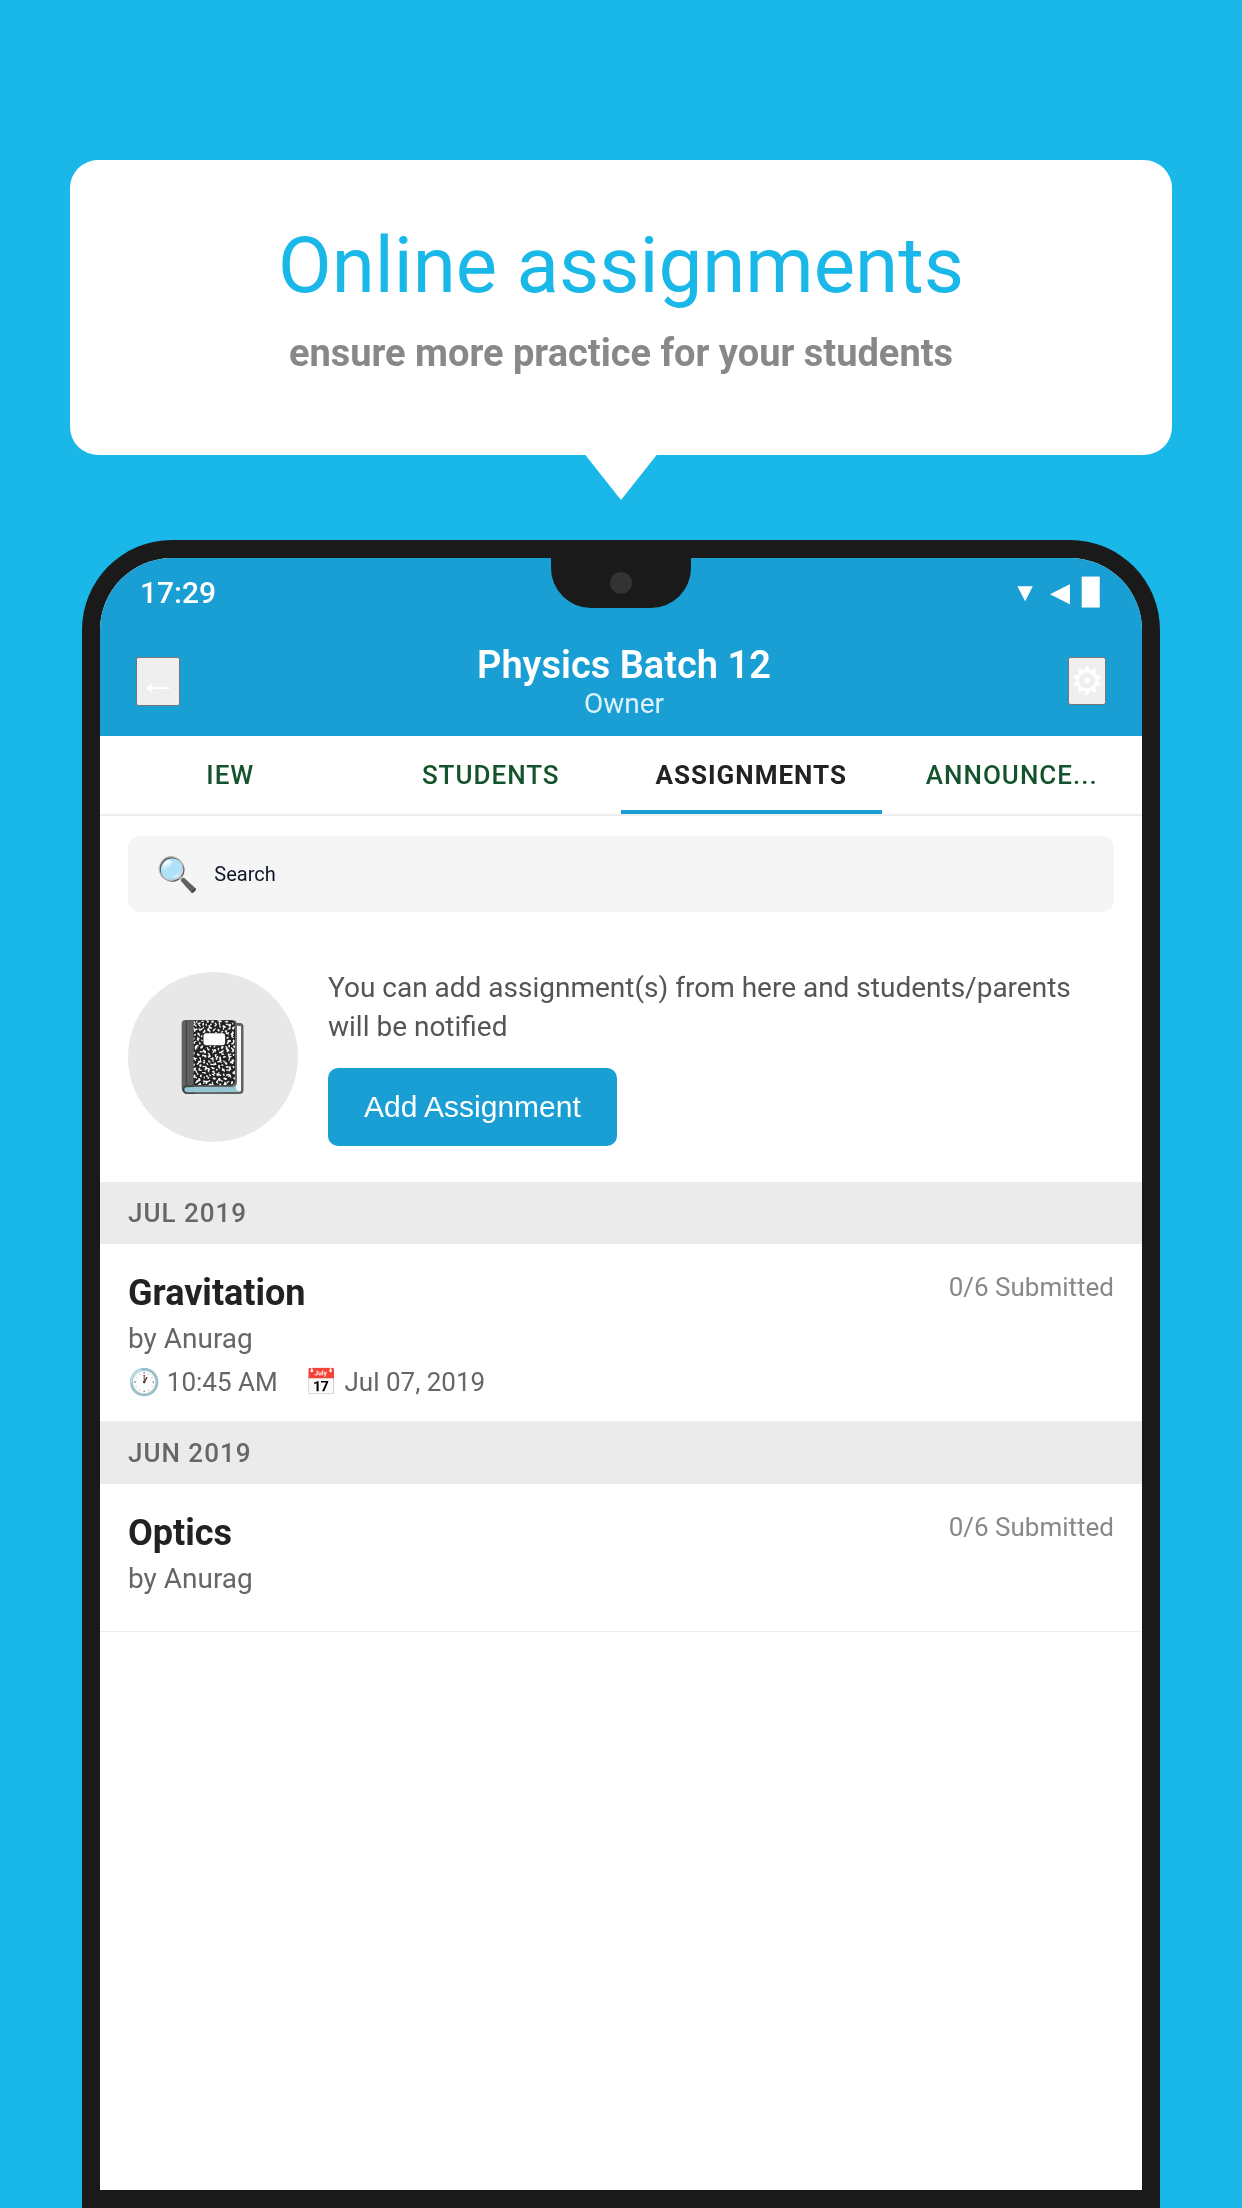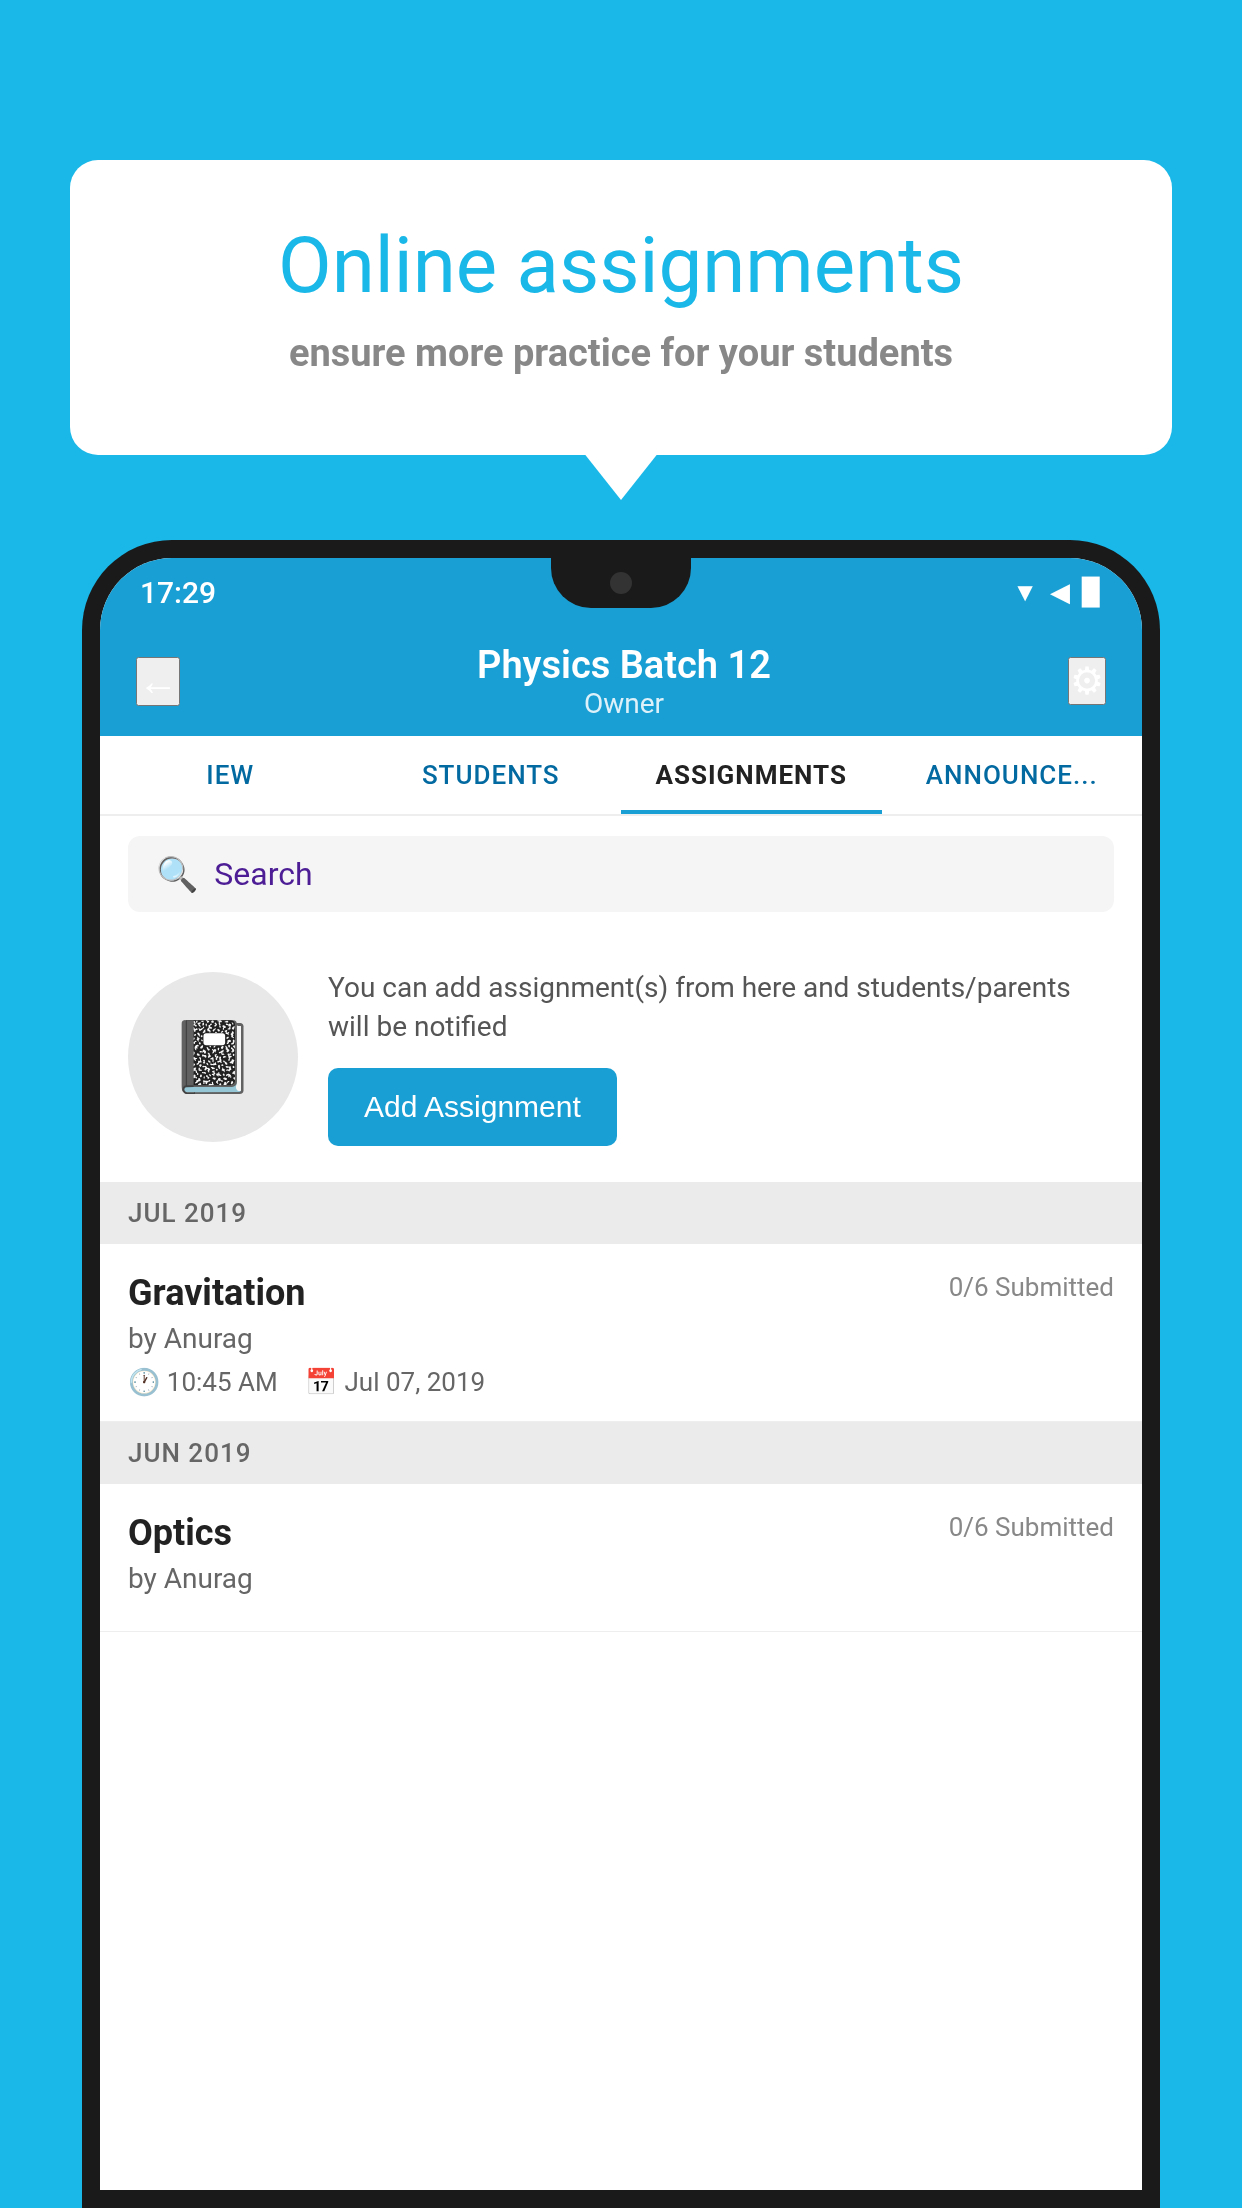--- a/index.html
+++ b/index.html
@@ -170,21 +170,21 @@
       border-bottom: 2px solid #eee;
       height: 80px;
     }
 
     .tab {
       flex: 1;
       display: flex;
       align-items: center;
       justify-content: center;
       font-size: 26px;
-      color: #0369a1;
+      color: #14532d;
       font-weight: 500;
       letter-spacing: 1px;
       cursor: pointer;
       position: relative;
     }
 
     .tab.active {
       color: #222;
       font-weight: 700;
     }
@@ -213,22 +213,22 @@
       padding: 18px 28px;
       gap: 16px;
     }
 
     .search-icon-el {
       color: #aaa;
       font-size: 34px;
     }
 
     .search-placeholder {
-      font-size: 32px;
-      color: #4c1d95;
+      font-size: 20px;
+      color: #0f172a;
     }
 
     
     .promo-block {
       display: flex;
       align-items: center;
       padding: 36px 28px;
       background: white;
       gap: 30px;
     }

